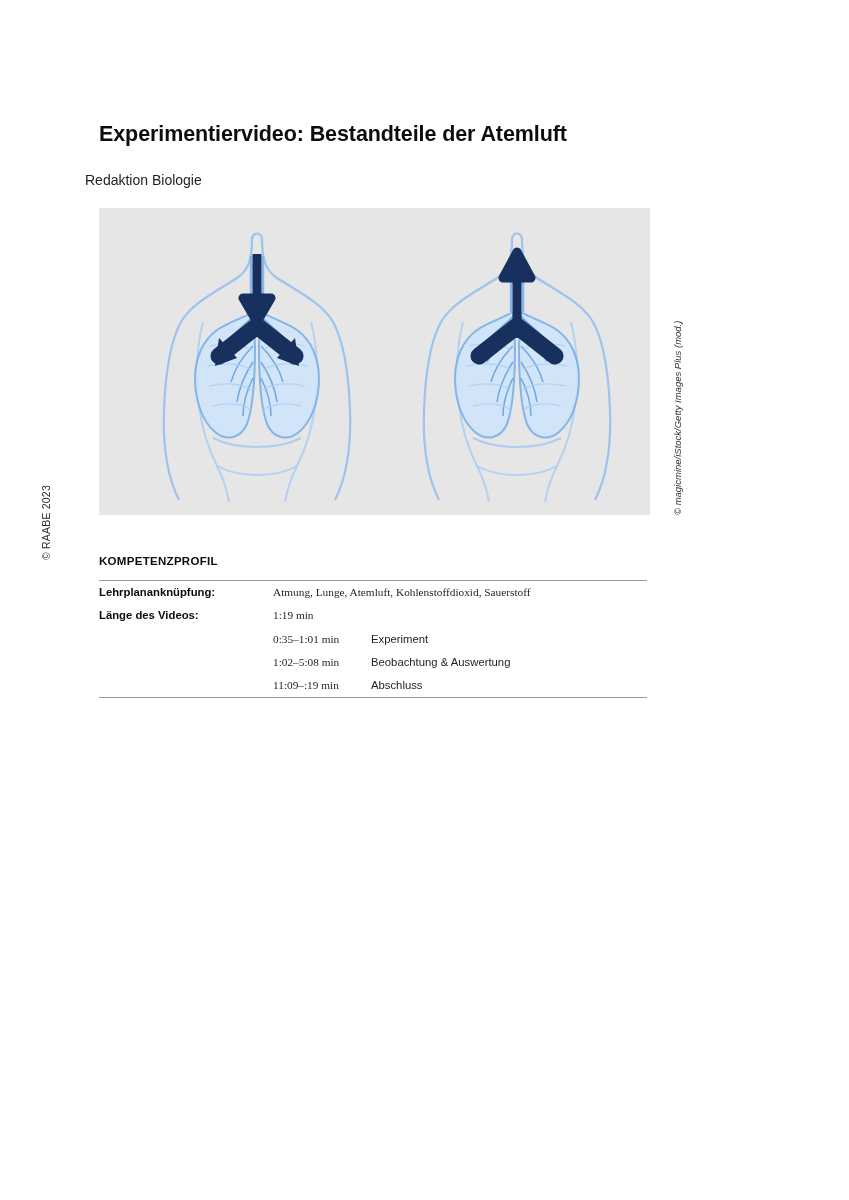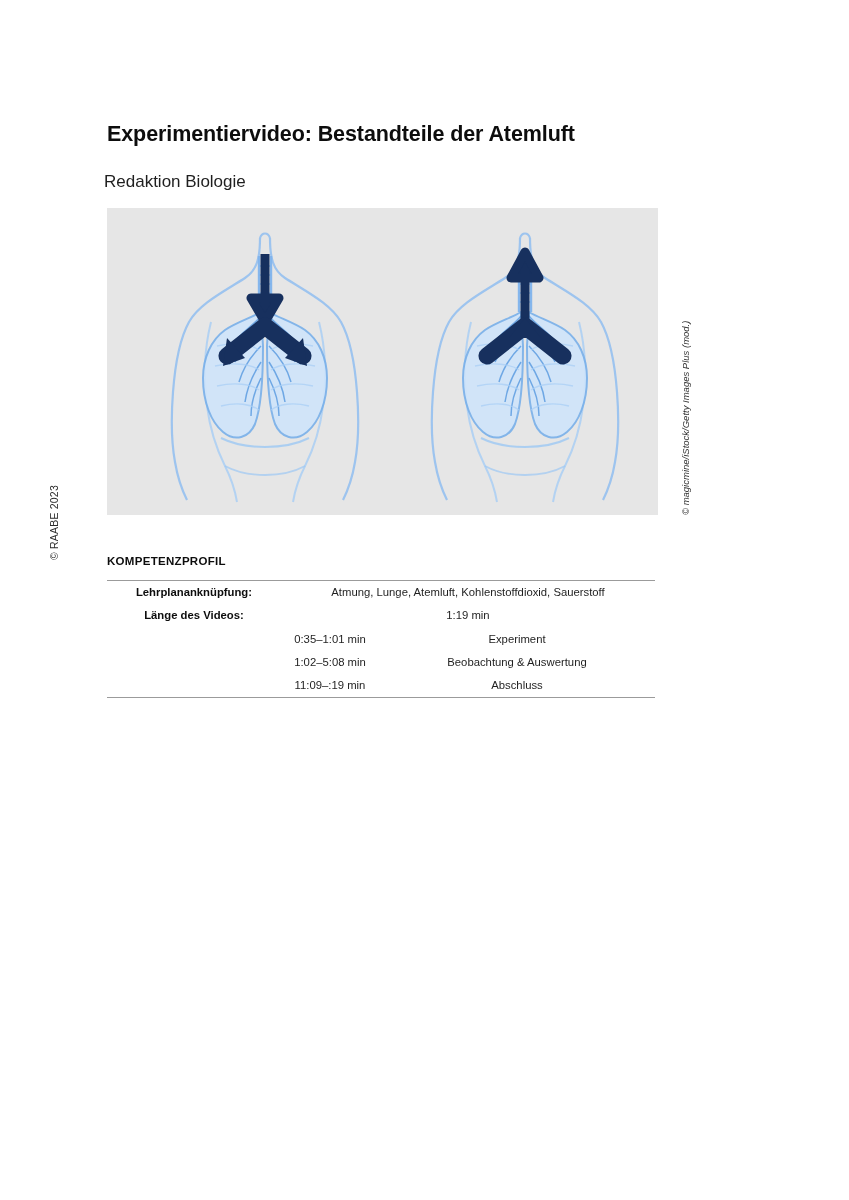--- a/index.html
+++ b/index.html
@@ -12,21 +12,20 @@
     height: 1200px;
     position: relative;
     font-family: "Liberation Sans", sans-serif;
     color: #1a1a1a;
     overflow: hidden;
   }
 
   .page {
     position: absolute;
     inset: 0;
-    margin-left: 8px;
   }
 
   
   .left-copyright {
     position: absolute;
     left: 40px;
     top: 560px;
     transform: rotate(-90deg);
     transform-origin: left top;
     font-size: 10.5px;
@@ -40,23 +39,23 @@
     position: absolute;
     left: 99px;
     top: 122px;
     font-size: 21.5px;
     font-weight: bold;
     letter-spacing: -0.1px;
     color: #0d0d0d;
   }
   .subtitle {
     position: absolute;
-    left: 96px;
+    left: 85px;
     top: 172px;
-    font-size: 17px;
+    font-size: 14px;
     color: #1f1f1f;
   }
 
   
   .figure {
     position: absolute;
     left: 99px;
     top: 208px;
     width: 551px;
     height: 307px;
@@ -96,30 +95,30 @@
     left: 99px;
     top: 580px;
     width: 548px;
     border-collapse: collapse;
     font-size: 11.3px;
   }
   .kp-table td {
     padding: 4px 0 4px 0;
     vertical-align: top;
     line-height: 1.35;
-    text-align: center;
   }
   .kp-table .c-label {
     width: 174px;
     font-weight: bold;
     color: #0d0d0d;
   }
   .kp-table .c-mid {
     width: 98px;
     color: #1f1f1f;
+    font-family: Liberation Serif, serif;
   }
   .kp-table .c-wide {
     color: #1f1f1f;
   }
   .rule-top td {
     border-top: 1px solid #9b9b9b;
   }
   .rule-bottom td {
     border-bottom: 1px solid #9b9b9b;
   }

